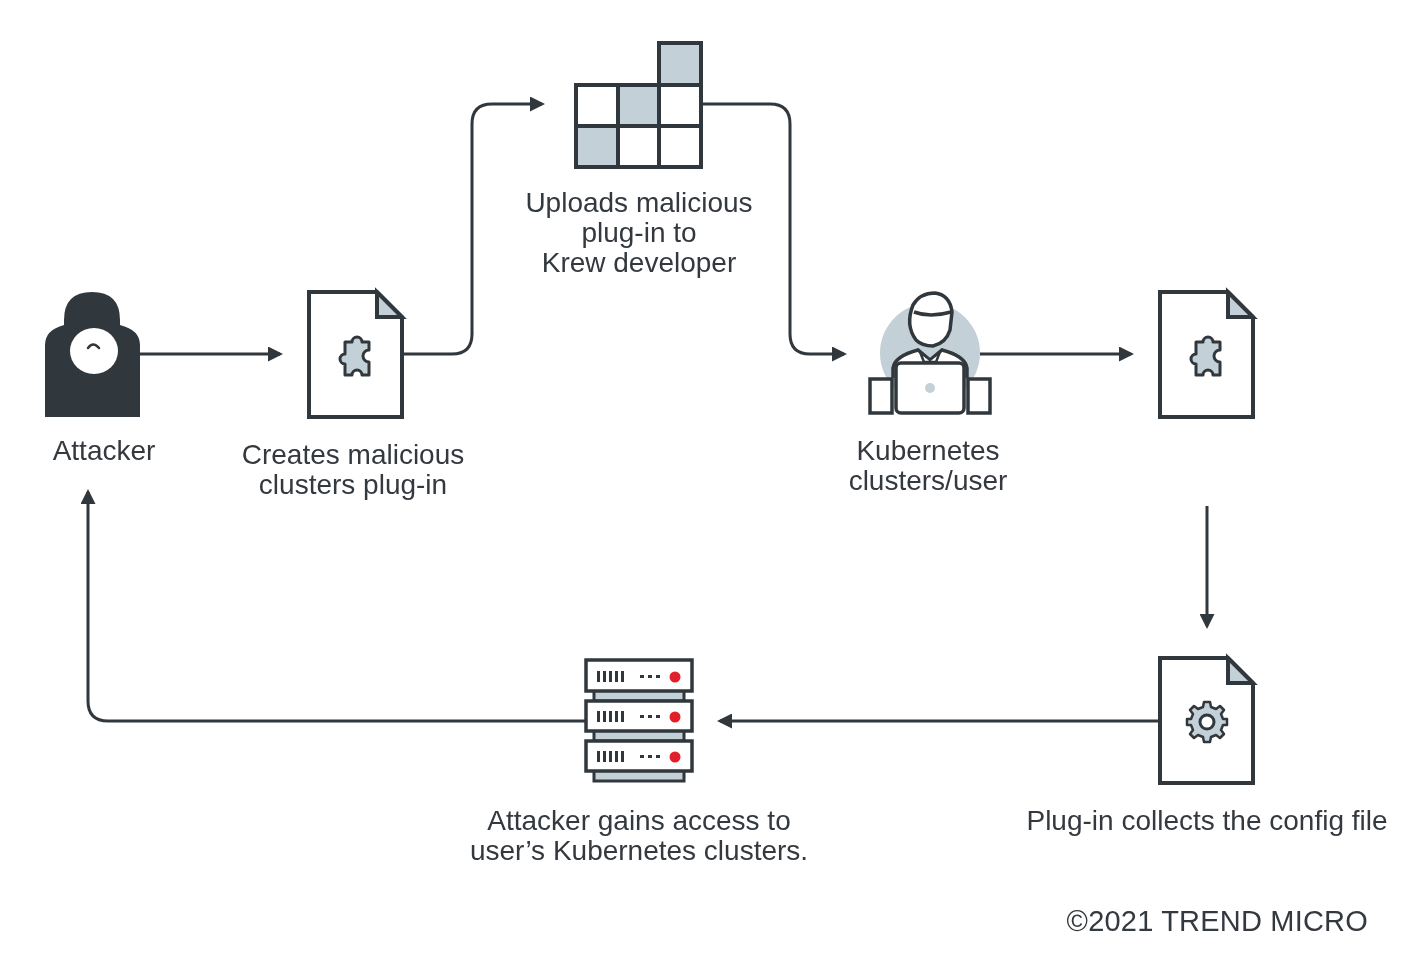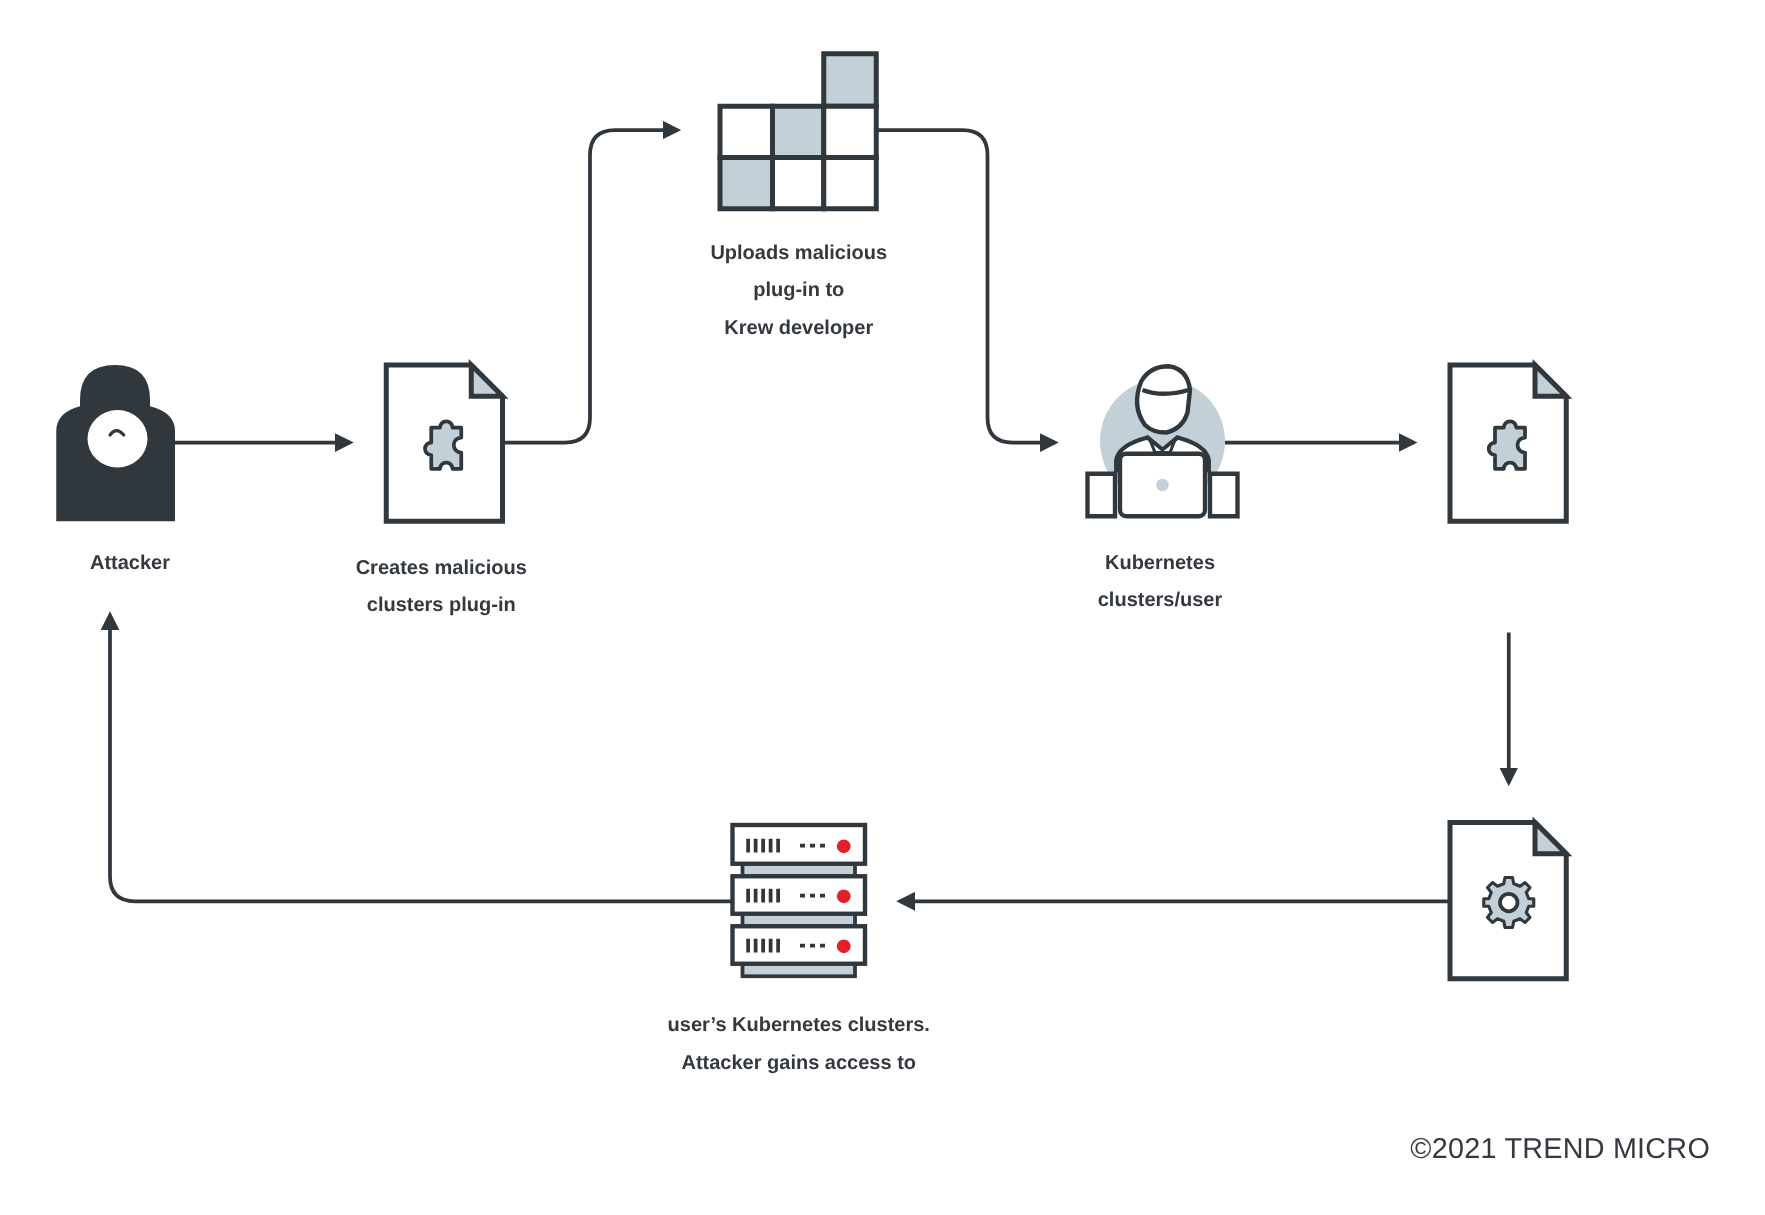--- a/index.html
+++ b/index.html
@@ -1,22 +1,22 @@
 <!DOCTYPE html>
 <html><head>
 <meta charset="utf-8">
 <style>
   html, body { margin: 0; padding: 0; background: #ffffff; }
   body { width: 1412px; height: 972px; position: relative; overflow: hidden;
          font-family: "Liberation Sans", "DejaVu Sans", sans-serif; color: #2f373d; }
   #diagram { position: absolute; left: 0; top: 0; width: 1412px; height: 972px; }
-  .label { position: absolute; text-align: center; font-size: 16px; line-height: 30px;
-           color: #33393f; white-space: nowrap; transform: translateX(-50%); font-weight: bold; }
+  .label { position: absolute; text-align: center; font-size: 28px; line-height: 30px;
+           color: #33393f; white-space: nowrap; transform: translateX(-50%); }
   .label span { display: block; }
-  .copyright { position: absolute; right: 44px; top: 905px; font-size: 23px; color: #33393f; letter-spacing: 0.2px; }
+  .copyright { position: absolute; right: 44px; top: 905px; font-size: 29px; color: #33393f; letter-spacing: 0.2px; }
 </style>
 </head>
 <body>
 
 <svg id="diagram" viewBox="0 0 1412 972" xmlns="http://www.w3.org/2000/svg">
   <defs>
     <marker id="arrow" viewBox="0 0 10 10" refX="8" refY="5" markerWidth="5" markerHeight="5" orient="auto-start-reverse">
       <path d="M0,0 L10,5 L0,10 z" fill="#30373d"></path>
     </marker>
   </defs>
@@ -141,19 +141,20 @@
   <span>plug-in to</span>
   <span>Krew developer</span>
 </div>
 <div class="label" style="left:928px; top:436px;">
   <span>Kubernetes</span>
   <span>clusters/user</span>
 </div>
 <div class="label" style="left:1207px; top:436px;">
 </div>
 <div class="label" style="left:1207px; top:806px;">
+  <span>Plug-in collects the config file</span>
 </div>
 <div class="label" style="left:639px; top:806px;">
+  <span>Attacker gains access to</span>
   <span>user’s Kubernetes clusters.</span>
-  <span>Attacker gains access to</span>
 </div>
 
 <div class="copyright">©2021 TREND MICRO</div>
 
 </body></html>

